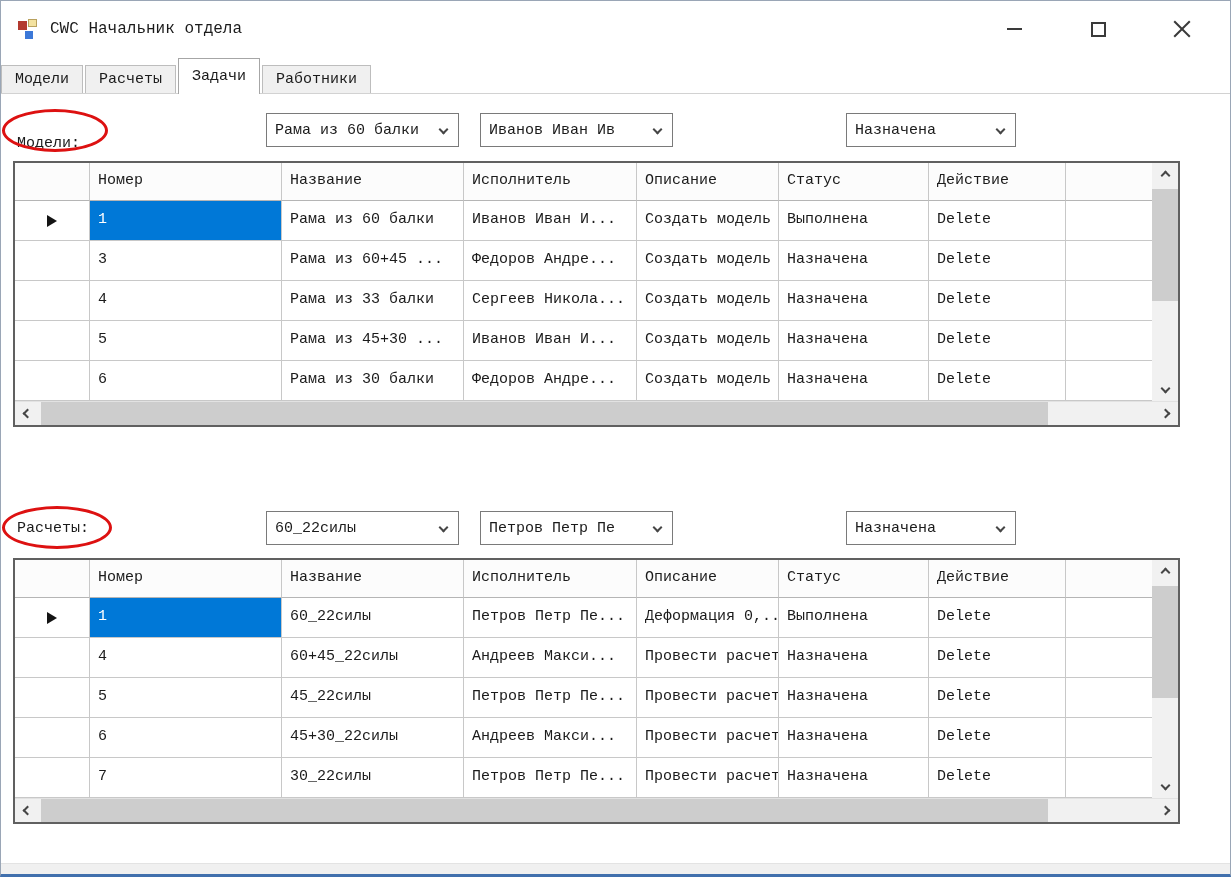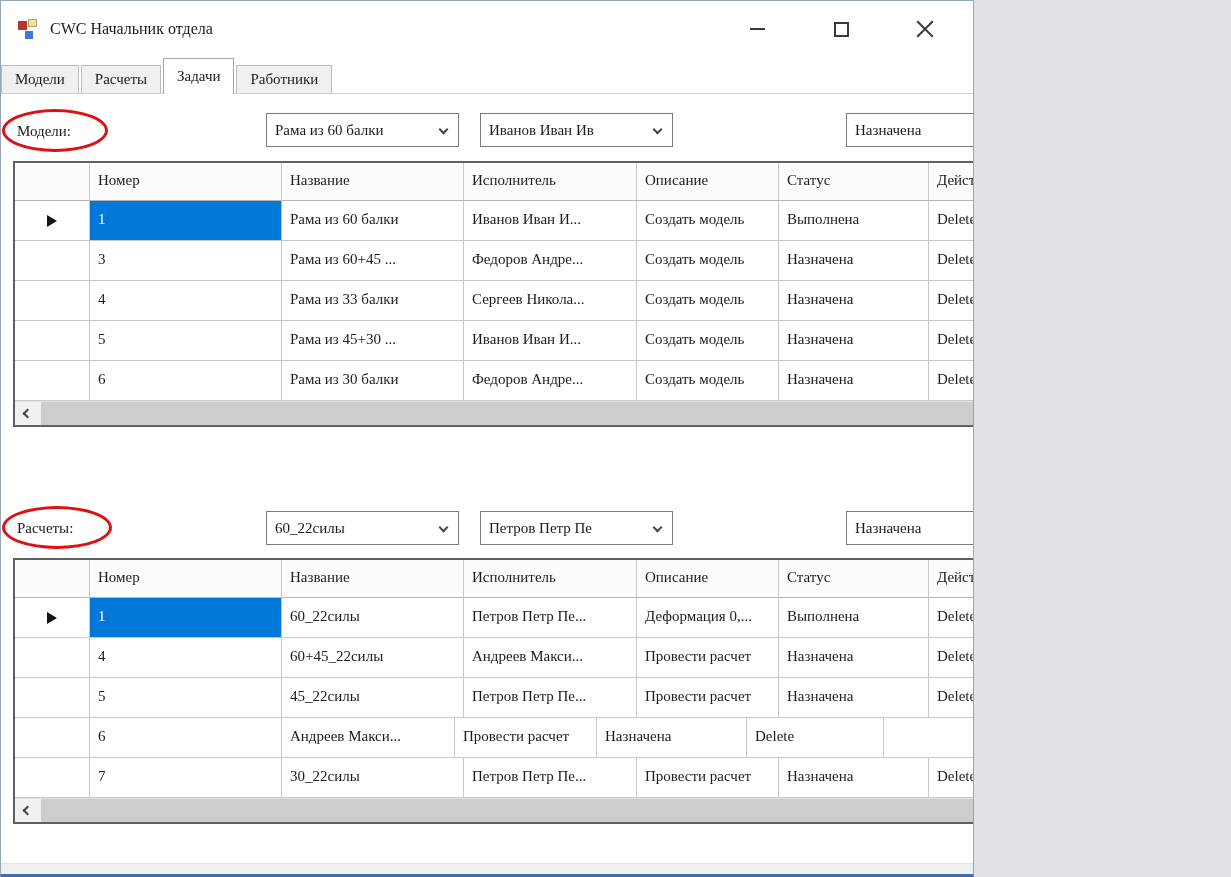--- a/index.html
+++ b/index.html
@@ -1,20 +1,20 @@
 <!DOCTYPE html>
 <html><head>
 <meta charset="utf-8">
 <style>
   html,body{margin:0;padding:0;background:#dfe3e8;}
   *{box-sizing:border-box;}
   .window{
-    position:relative;width:974px;height:877px;background:#ffffff;
+    position:relative;width:1231px;height:877px;background:#ffffff;
     border:1px solid #9aa6b6;border-bottom:3px solid #4170ad;
-    font-family:Liberation Serif, serif;color:#1b1b1b;overflow:hidden;
+    font-family:Liberation Mono, monospace;color:#1b1b1b;overflow:hidden;
   }
   
   .titlebar{position:absolute;top:0;left:0;right:0;height:56px;background:#fff;display:flex;align-items:center;padding-left:16px;}
   .app-icon{position:relative;width:22px;height:22px;margin-right:11px;flex:none;}
   .app-icon .sq-red{position:absolute;left:1px;top:3px;width:9px;height:9px;background:#b3392f;}
   .app-icon .sq-yellow{position:absolute;left:11px;top:1px;width:9px;height:8px;background:#f3e2a0;border:1px solid #b9a15e;}
   .app-icon .sq-blue{position:absolute;left:8px;top:13px;width:8px;height:8px;background:#3c78d8;}
   .win-title{font-size:16px;white-space:nowrap;}
   .winbtns{position:absolute;top:0;right:6px;height:56px;display:flex;}
   .winbtn{width:84px;height:56px;display:flex;align-items:center;justify-content:center;cursor:default;}
@@ -87,21 +87,21 @@
       </div>
   </div>
 
   <div class="tabstrip">
     <div class="tab">Модели</div>
     <div class="tab">Расчеты</div>
     <div class="tab active">Задачи</div>
     <div class="tab">Работники</div>
   </div>
 
-  <div class="sec-label" style="left:16px;top:122px;">Модели:</div>
+  <div class="sec-label" style="left:16px;top:134px;">Модели:</div>
   <div class="annot" style="left:1px;top:108px;width:106px;height:43px;"></div>
 
   <div class="combo" style="left:265px;top:112px;width:193px;">
     <span class="val">Рама из 60 балки</span>
     <span class="chev down"></span>
   </div>
   <div class="combo" style="left:479px;top:112px;width:193px;">
     <span class="val">Иванов Иван Ив</span>
     <span class="chev down"></span>
   </div>
@@ -251,20 +251,21 @@
           <div class="g-cell" style="width: 182px;">45_22силы</div>
           <div class="g-cell" style="width: 173px;">Петров Петр Пе...</div>
           <div class="g-cell" style="width: 142px;">Провести расчет</div>
           <div class="g-cell" style="width: 150px;">Назначена</div>
           <div class="g-cell" style="width: 137px;">Delete</div>
           <div class="g-cell g-fill"></div>
         </div>
         <div class="g-row">
           <div class="g-rowhead" style="width: 75px;"></div>
           <div class="g-cell" style="width: 192px;">6</div>
+          <div class="g-cell" style="width: 182px;">45+30_22силы</div>
           <div class="g-cell" style="width: 173px;">Андреев Макси...</div>
           <div class="g-cell" style="width: 142px;">Провести расчет</div>
           <div class="g-cell" style="width: 150px;">Назначена</div>
           <div class="g-cell" style="width: 137px;">Delete</div>
           <div class="g-cell g-fill"></div>
         </div>
         <div class="g-row">
           <div class="g-rowhead" style="width: 75px;"></div>
           <div class="g-cell" style="width: 192px;">7</div>
           <div class="g-cell" style="width: 182px;">30_22силы</div>

